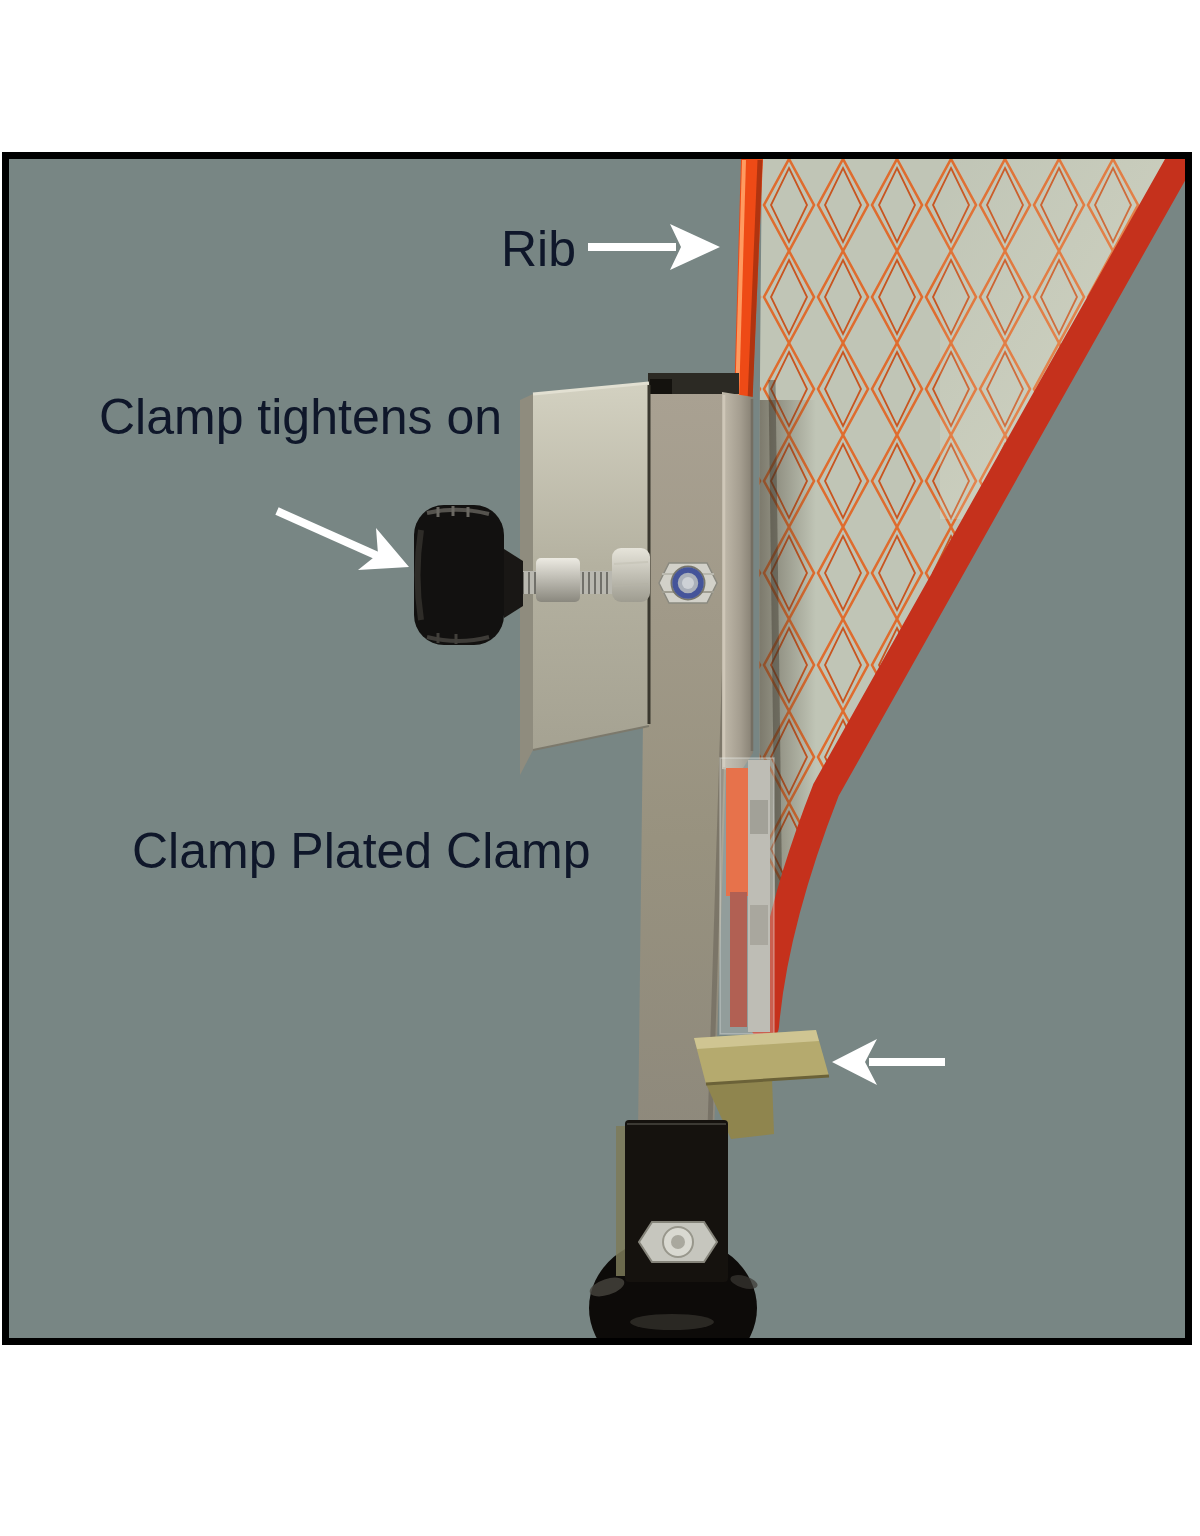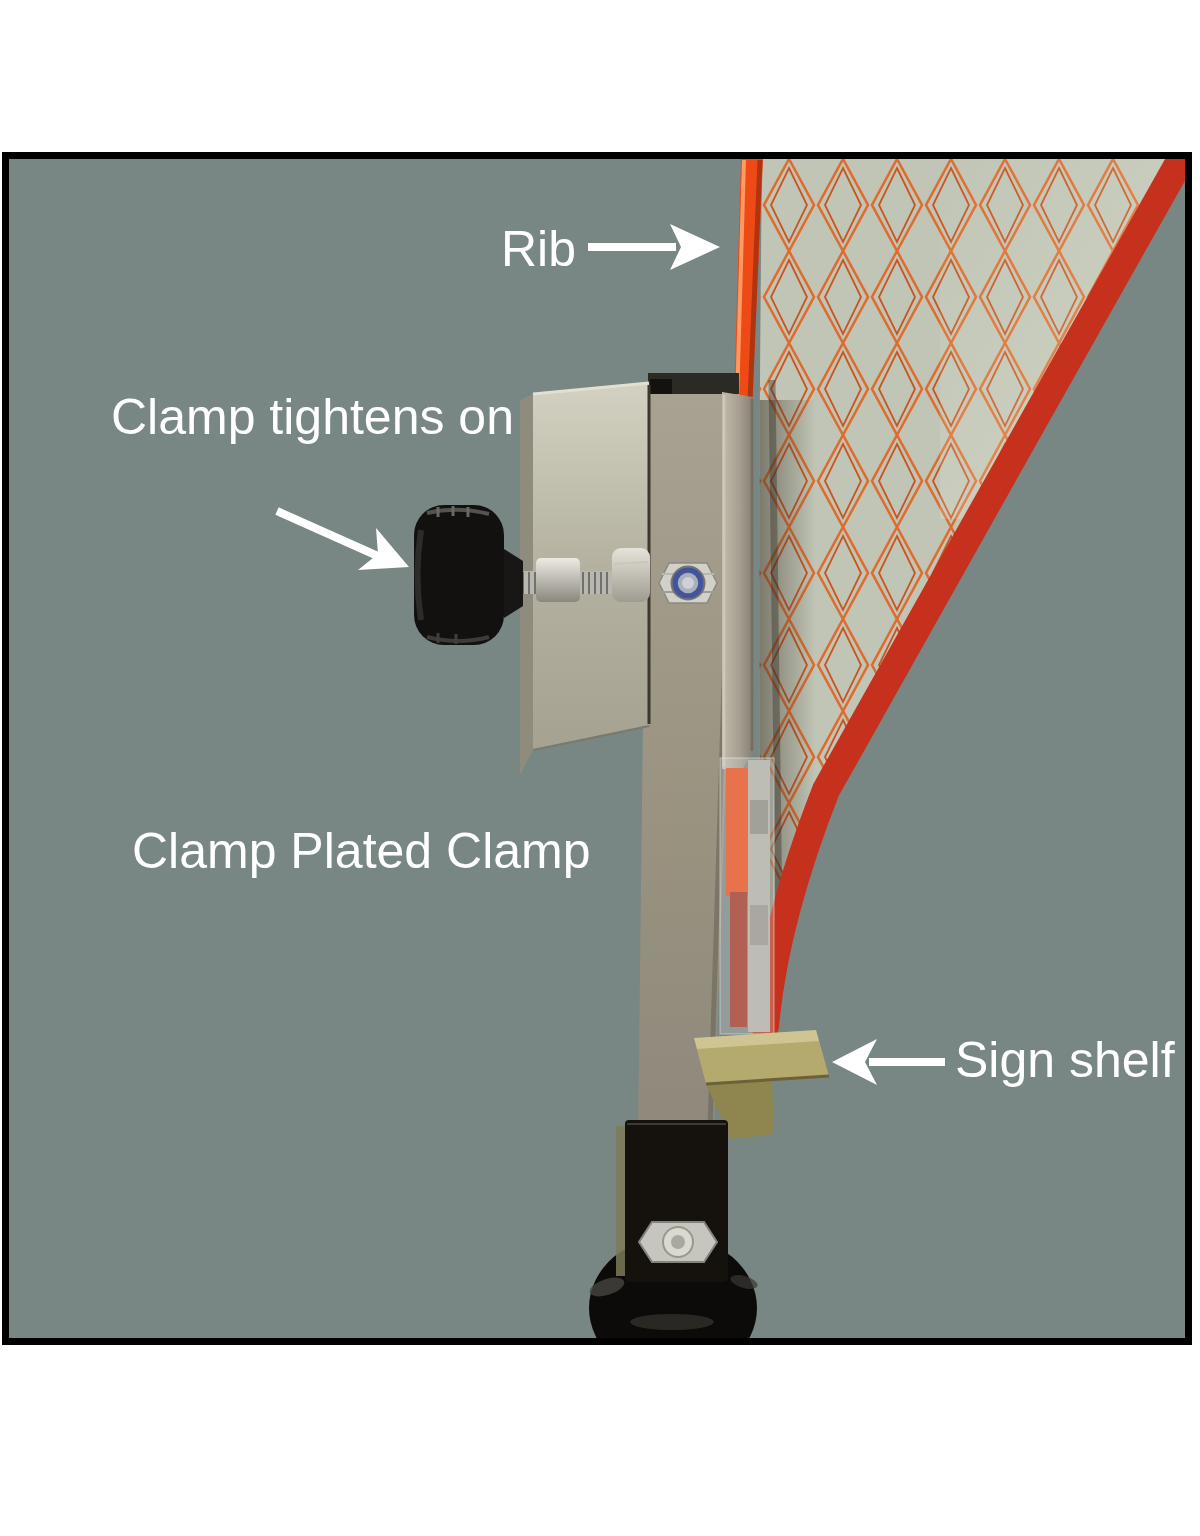--- a/index.html
+++ b/index.html
@@ -14,27 +14,27 @@
     position:absolute;
     left:2px; top:152px;
     width:1176px; height:1179px;
     border:7px solid #000;
     background:#788684;
     box-sizing:content-box;
   }
   .frame svg{position:absolute;left:0;top:0;display:block;}
   .label{
     position:absolute;
-    color:#ffffff;
+    color:#0f172a;
     font-size:50px;
     line-height:60px;
     white-space:nowrap;
     letter-spacing:0px;
   }
-  .label.center{text-align:right;white-space:normal;}
+  .label.center{text-align:left;white-space:normal;}
 </style>
 </head>
 <body>
 
 <div class="frame">
   <svg width="1176" height="1179" viewBox="9 159 1176 1179">
     <defs>
       <pattern id="meshPat" width="54" height="92" patternUnits="userSpaceOnUse" patternTransform="translate(762,159)">
         <path d="M27,0 L52,46 L27,92 L2,46 Z" fill="none" stroke="#df6c2e" stroke-width="2.6"></path>
         <path d="M27,9 L45,46 L27,83 L9,46 Z" fill="none" stroke="#c85520" stroke-width="1.8"></path>
@@ -202,14 +202,13 @@
   </svg>
 
   <div class="label" style="left:492px; top:60px;">Rib</div>
 
   <div class="label center" style="left:90px; top:228px; width:415px;">
     <div>Clamp tightens on</div>
   </div>
 
   <div class="label" style="left:123px; top:662px;">Clamp Plated Clamp</div>
 
-  <div class="label" style="left:946px; top:871px;">Sign shelf</div>
 </div>
 
 </body></html>

